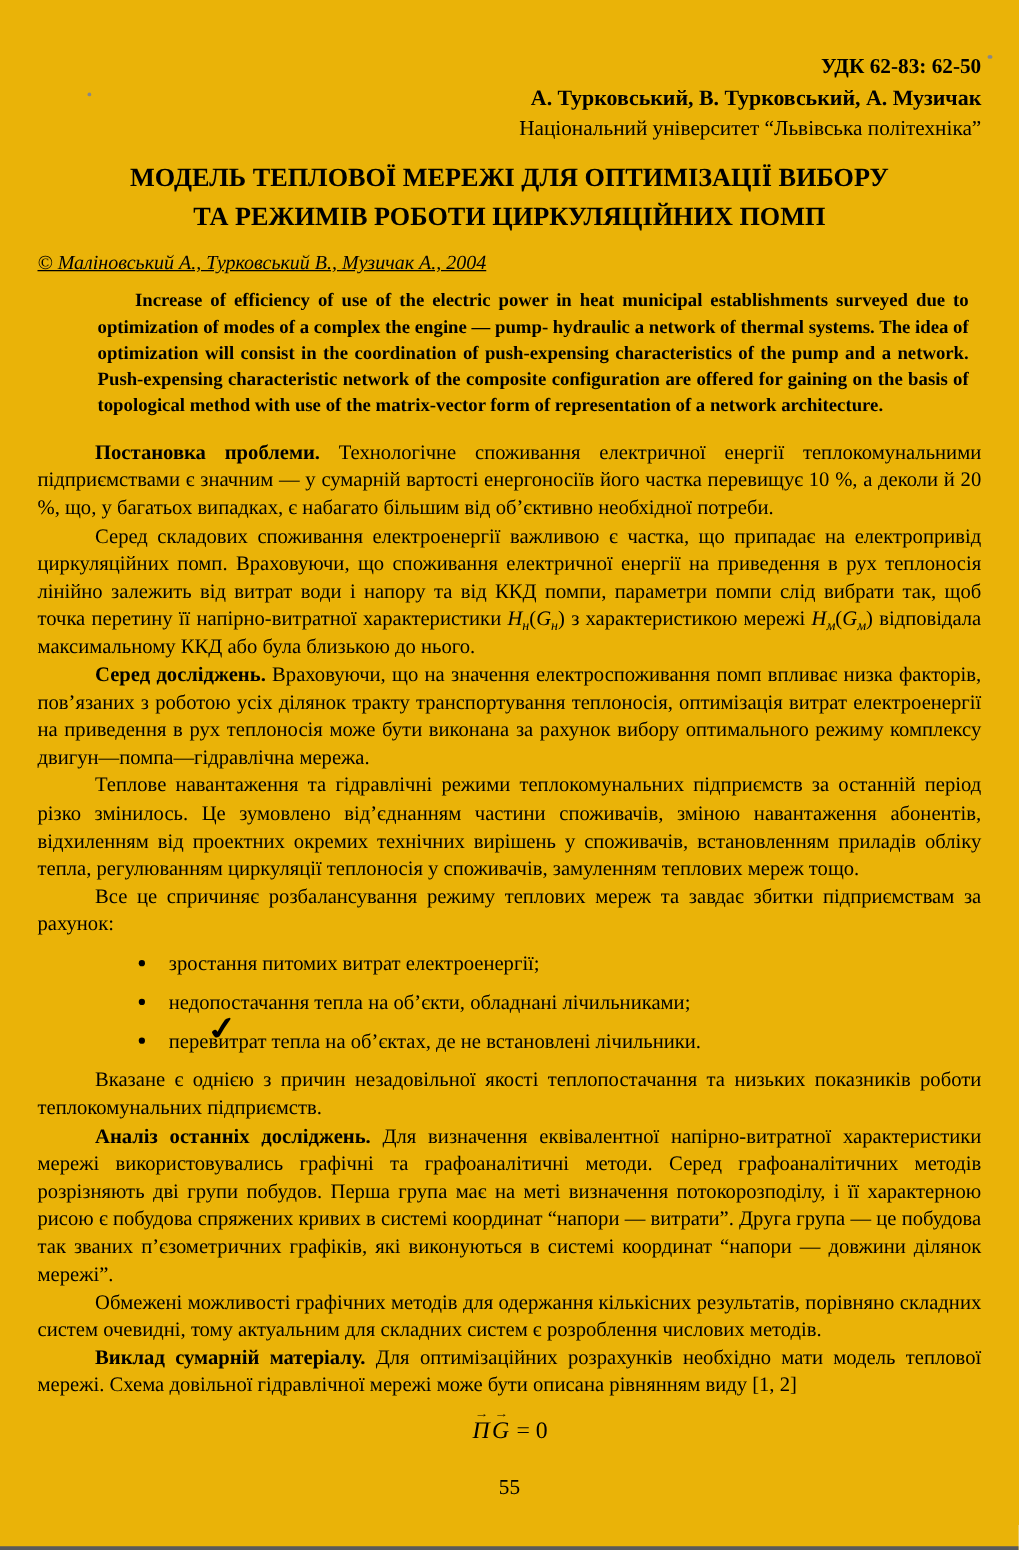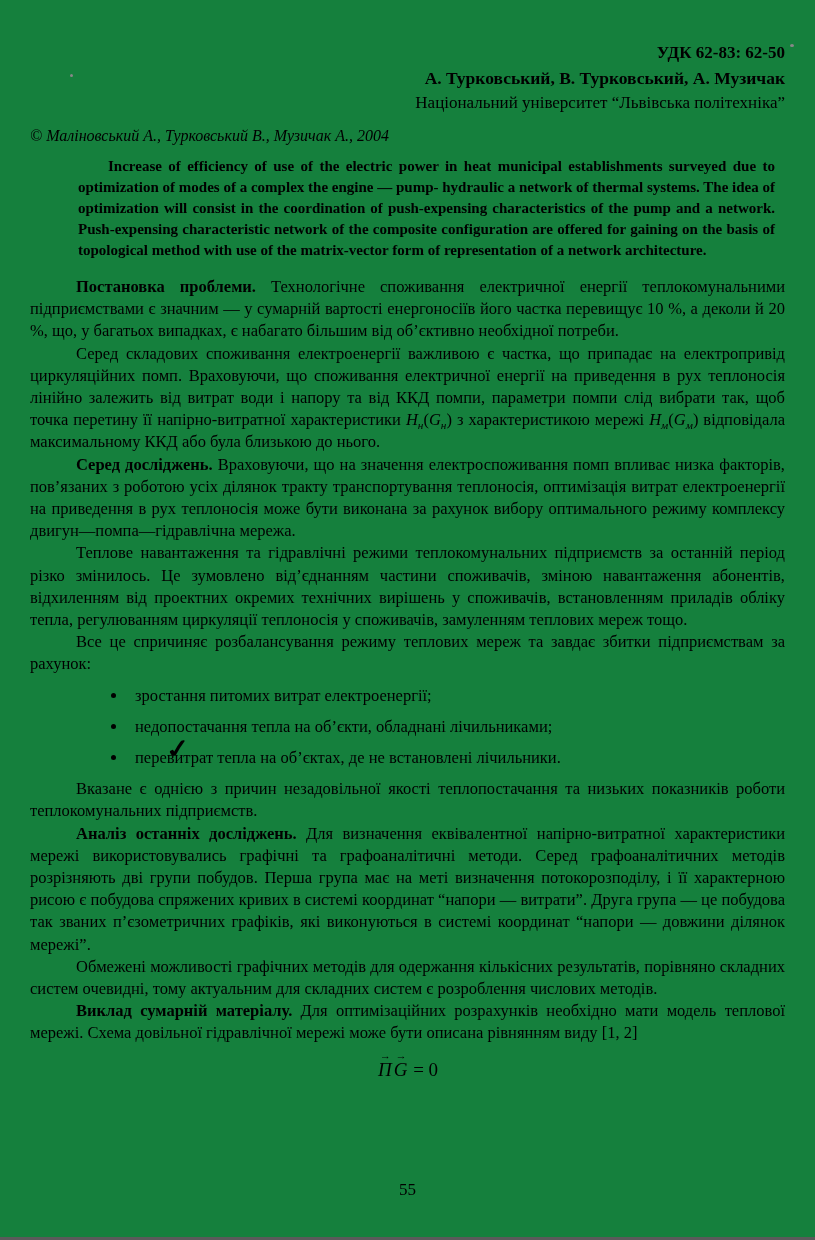--- a/index.html
+++ b/index.html
@@ -1,38 +1,38 @@
 <!DOCTYPE html>
 <html lang="uk"><head>
 <meta charset="utf-8">
 <style>
   html,body{margin:0;padding:0;background:#e8e8e8;}
   .page{
     position:relative;
     width:815px;height:1240px;
     margin:0 auto;
-    background:#15803d;
+    background:#eab308;
     font-family:"Liberation Serif","DejaVu Serif",serif;
     color:#000;
     overflow:hidden;
     box-sizing:border-box;
   }
   .scan-edge-bottom{position:absolute;left:0;bottom:0;width:100%;height:3px;background:#5a5a5a;}
   .scan-speck{position:absolute;width:4px;height:3px;background:#888;border-radius:50%;}
   .speck-tr{left:790px;top:44px;}
   .speck-l{left:70px;top:74px;width:3px;height:3px;}
 
   .header-block{padding:42px 30px 0 30px;text-align:right;line-height:1.3;}
   .udc{font-weight:bold;font-size:17px;}
   .authors{font-weight:bold;font-size:17.5px;margin-top:3px;}
   .affiliation{font-size:17px;margin-top:2px;}
 
   .title-block{margin-top:13px;text-align:center;font-weight:bold;font-size:21px;line-height:31px;}
 
-  .copyright{margin:13px 30px 0 30px;font-style:italic;font-size:16px;}
+  .copyright{margin:13px 30px 0 30px;font-style:italic;font-size:16px;text-decoration:underline;}
 
   .abstract{
     margin:11px 40px 0 78px;
     font-weight:bold;
     font-size:15px;line-height:21px;
     text-align:justify;
     text-indent:30px;
   }
 
   .article-body{
@@ -92,20 +92,24 @@
 
   <div class="scan-speck speck-tr"></div>
   <div class="scan-speck speck-l"></div>
 
   <div class="header-block">
     <div class="udc">УДК 62-83: 62-50</div>
     <div class="authors">А. Турковський, В. Турковський, А. Музичак</div>
     <div class="affiliation">Національний університет “Львівська політехніка”</div>
   </div>
 
+  <div class="title-block">
+    <div>МОДЕЛЬ ТЕПЛОВОЇ МЕРЕЖІ ДЛЯ ОПТИМІЗАЦІЇ ВИБОРУ</div>
+    <div>ТА РЕЖИМІВ РОБОТИ ЦИРКУЛЯЦІЙНИХ ПОМП</div>
+  </div>
 
   <div class="copyright">© Маліновський А., Турковський В., Музичак А., 2004</div>
 
   <div class="abstract">Increase of efficiency of use of the electric power in heat municipal establishments surveyed due to optimization of modes of a complex the engine — pump- hydraulic a network of thermal systems. The idea of optimization will consist in the coordination of push-expensing characteristics of the pump and a network. Push-expensing characteristic network of the composite configuration are offered for gaining on the basis of topological method with use of the matrix-vector form of representation of a network architecture.</div>
 
   <div class="article-body">
       <p><b>Постановка проблеми.</b> Технологічне споживання електричної енергії теплокомунальними підприємствами є значним — у сумарній вартості енергоносіїв його частка перевищує 10 %, а деколи й 20 %, що, у багатьох випадках, є набагато більшим від об’єктивно необхідної потреби.</p>
       <p>Серед складових споживання електроенергії важливою є частка, що припадає на електропривід циркуляційних помп. Враховуючи, що споживання електричної енергії на приведення в рух теплоносія лінійно залежить від витрат води і напору та від ККД помпи, параметри помпи слід вибрати так, щоб точка перетину її напірно-витратної характеристики <i class="mvar">H</i><sub class="msub">н</sub>(<i class="mvar">G</i><sub class="msub">н</sub>) з характеристикою мережі <i class="mvar">H</i><sub class="msub">м</sub>(<i class="mvar">G</i><sub class="msub">м</sub>) відповідала максимальному ККД або була близькою до нього.</p>
       <p><b>Серед досліджень.</b> Враховуючи, що на значення електроспоживання помп впливає низка факторів, пов’язаних з роботою усіх ділянок тракту транспортування теплоносія, оптимізація витрат електроенергії на приведення в рух теплоносія може бути виконана за рахунок вибору оптимального режиму комплексу двигун—помпа—гідравлічна мережа.</p>
       <p>Теплове навантаження та гідравлічні режими теплокомунальних підприємств за останній період різко змінилось. Це зумовлено від’єднанням частини споживачів, зміною навантаження абонентів, відхиленням від проектних окремих технічних вирішень у споживачів, встановленням приладів обліку тепла, регулюванням циркуляції теплоносія у споживачів, замуленням теплових мереж тощо.</p>

